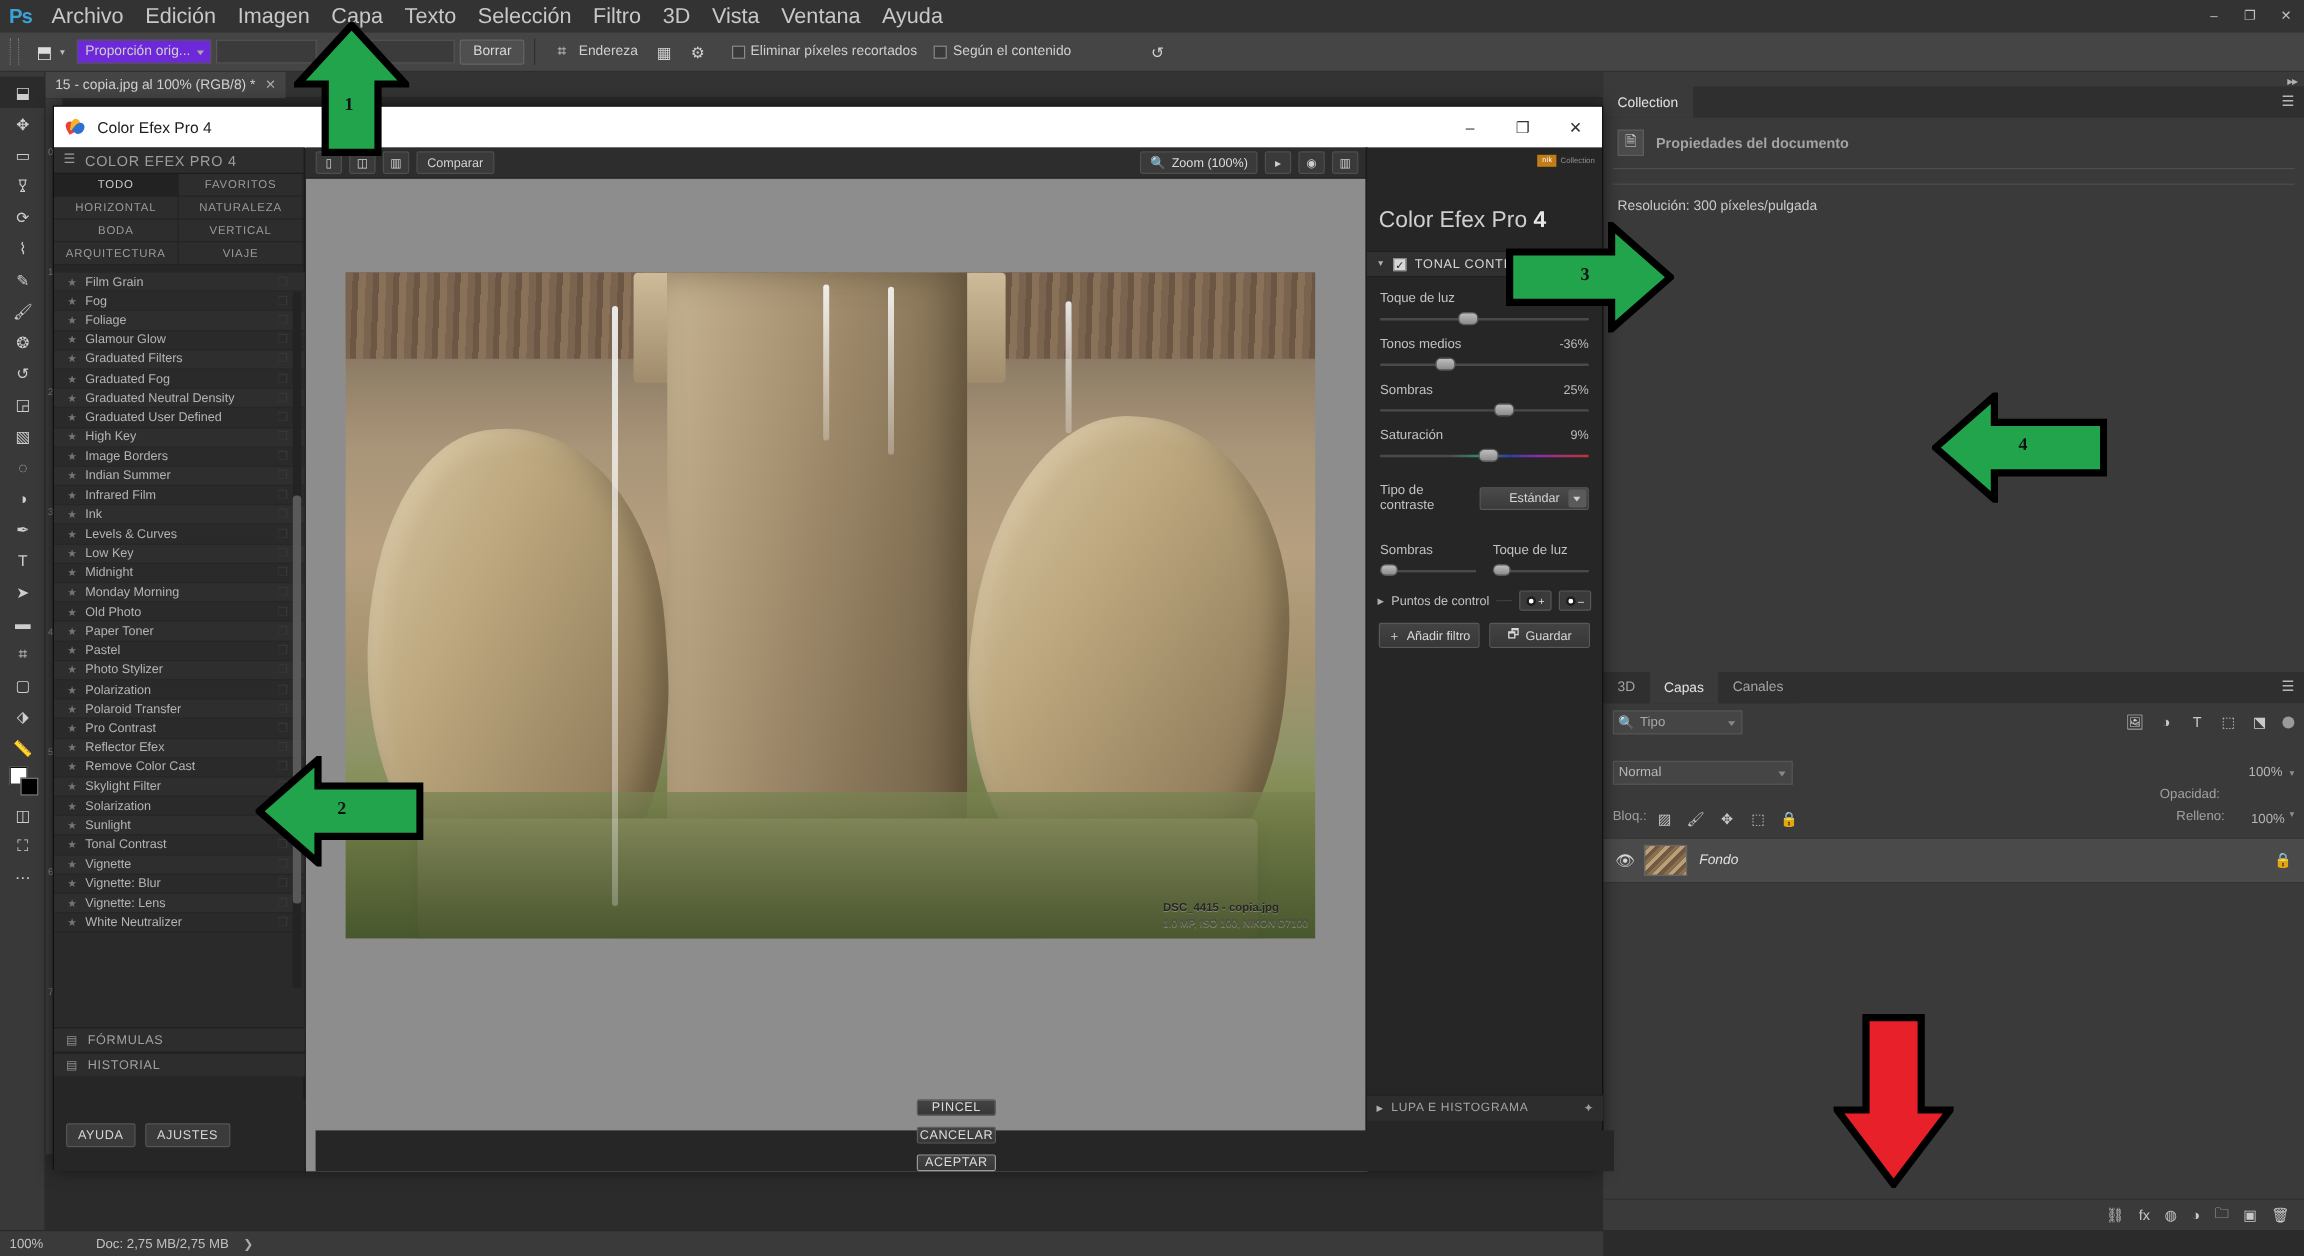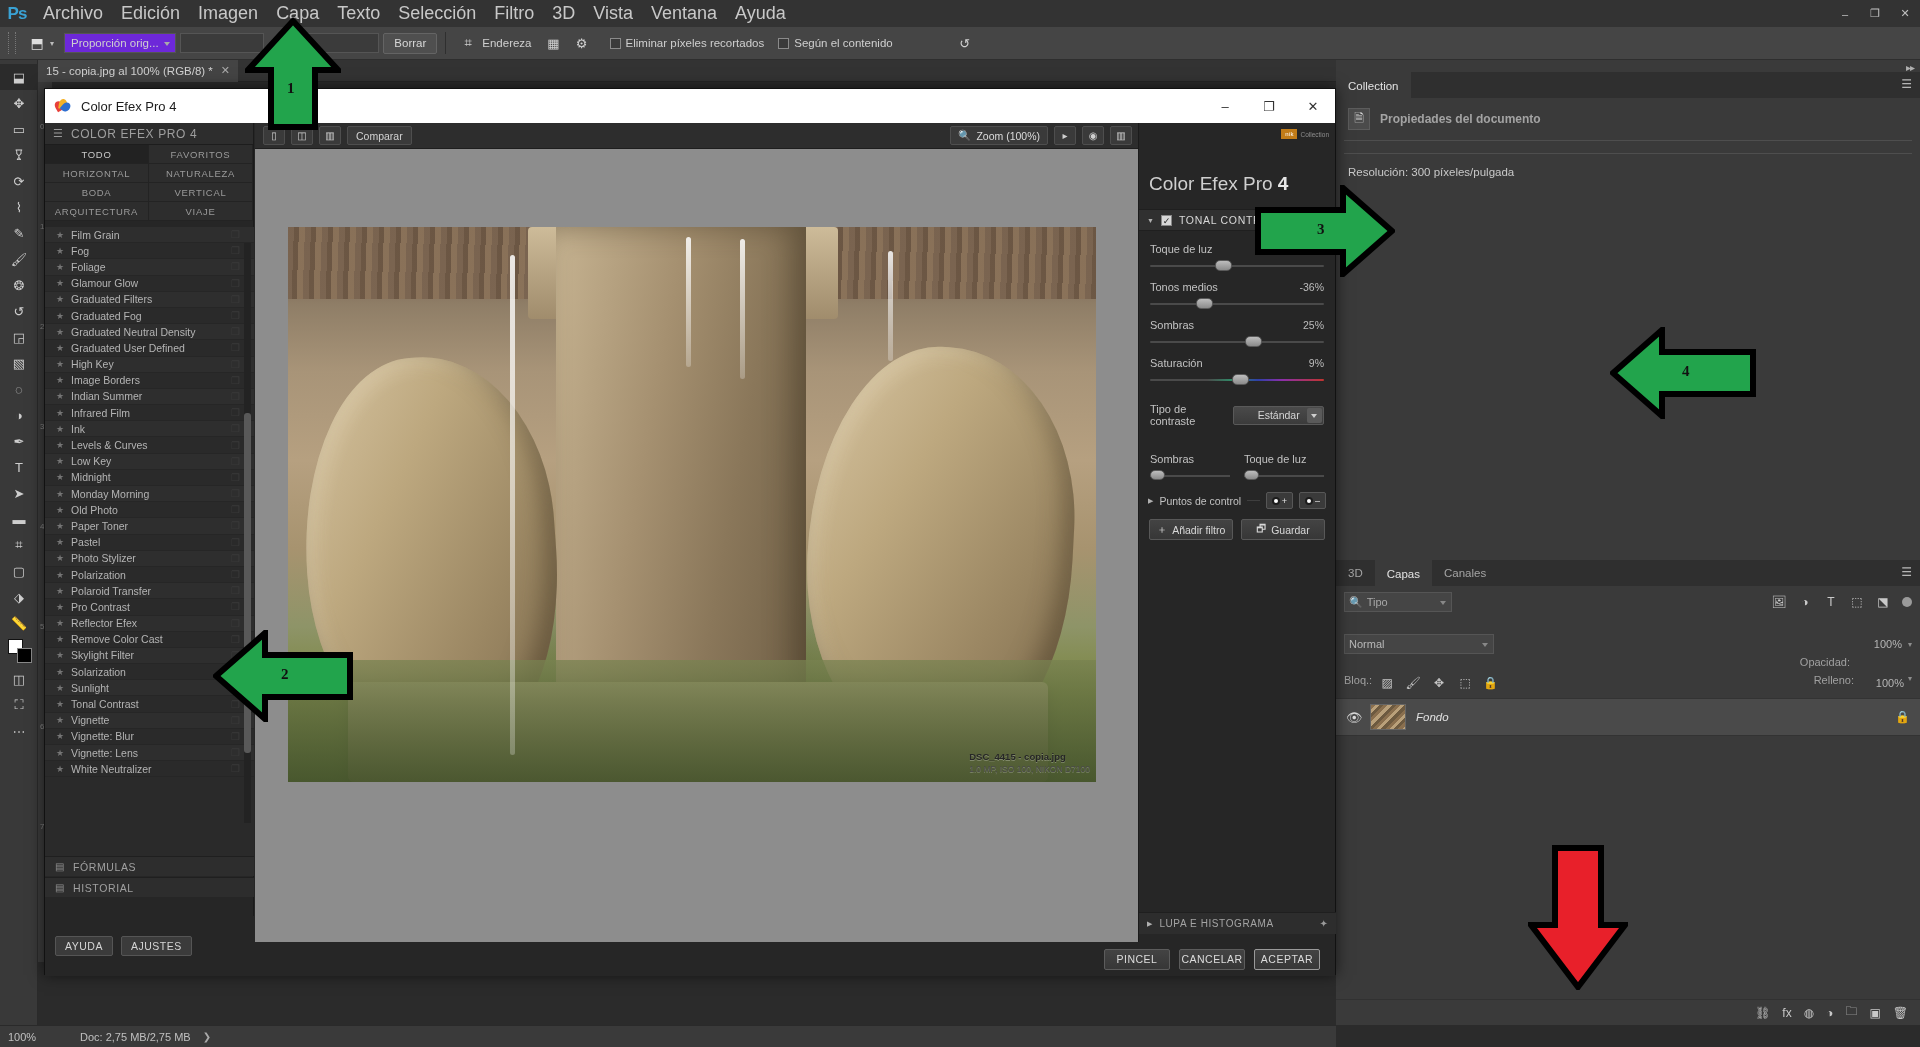--- a/index.html
+++ b/index.html
@@ -408,22 +408,22 @@
   .lupa-bar {
     position:absolute; left:0; bottom:42px; width:197px; height:22px; background:#2d2d2d;
     display:flex; align-items:center; gap:7px; padding:0 8px; border-top:1px solid #1f1f1f;
   }
   .lupa-bar .tri { color:#b0b0b0; font-size:7px;}
   .lupa-bar .tx { color:#a4a4a4; font-size:10px; letter-spacing:.6px;}
   .lupa-bar .pin { margin-left:auto; color:#9a9a9a; font-size:10px;}
 
   
   .cep-footer {
-    position:absolute; left:207px; bottom:0; width:1082px; height:34px; background:#262626;
-    display:flex; align-items:center; justify-content:flex-end; gap:9px; padding-right:14px;
+    position:absolute; left:218px; bottom:0; width:1082px; height:34px; background:#262626;
+    display:flex; align-items:center; justify-content:flex-end; gap:9px; padding-right:14px;flex-direction:column;
   }
   .cep-fbtn {
     width:66px; height:21px; background:linear-gradient(180deg,#434343,#373737);
     border:1px solid #5c5c5c; border-radius:2px; color:#dcdcdc; font-size:10.5px;
     display:flex; align-items:center; justify-content:center; letter-spacing:.5px;
   }
   .cep-fbtn.hi { border-color:#9a9a9a; }
 
   
   .anno { position:absolute; }

